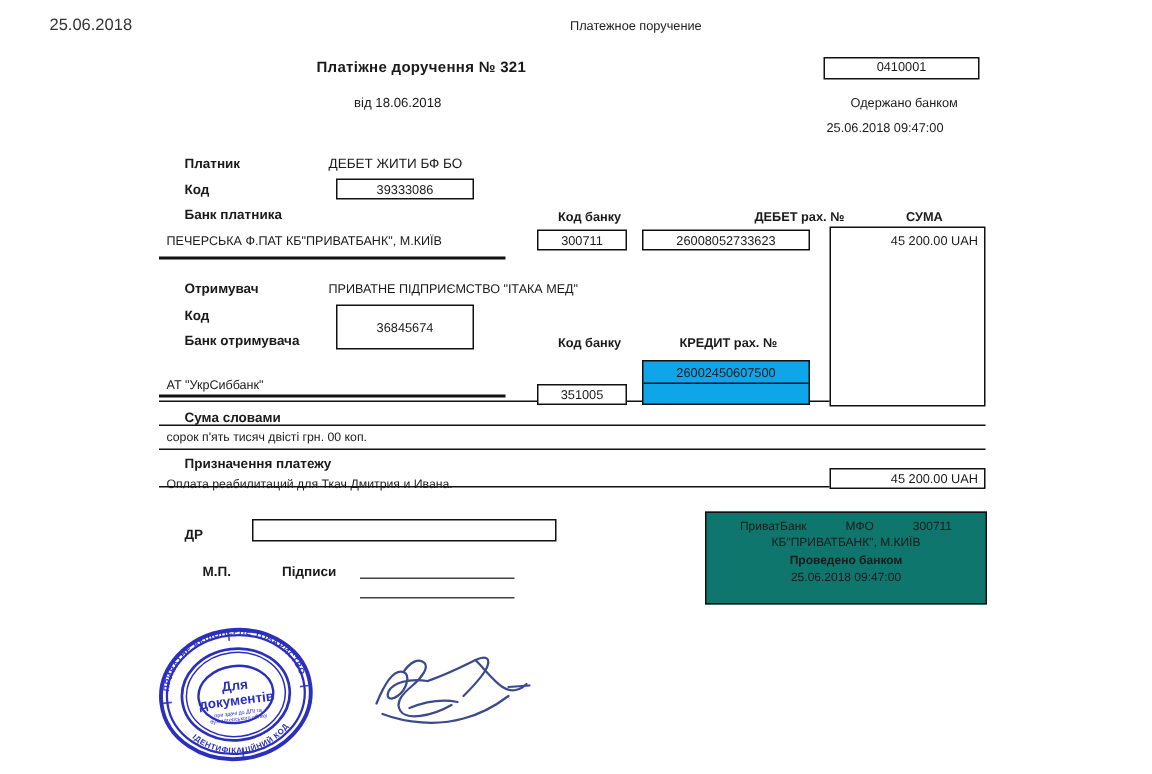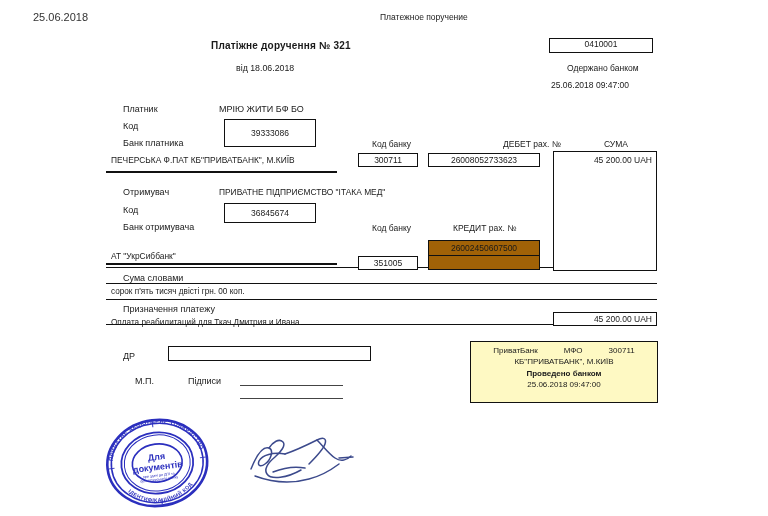--- a/index.html
+++ b/index.html
@@ -16,21 +16,21 @@
   }
   .page {
     position: absolute;
     left: 0; top: 0;
     width: 768px; height: 516px;
     background: #fff;
   }
 
   
   .t { position: absolute; white-space: nowrap; line-height: 1; }
-  .b { font-weight: normal; padding-left: 12px; }
+  .b { font-weight: bold; padding-left: 12px; }
   .sm { font-size: 8.5px; }
   .md { font-size: 9px; }
 
   
   #doc-date   { left: 33px;  top: 12px;  font-size: 11px; color: #333; }
   #doc-title  { left: 380px; top: 13px;  font-size: 8.5px; color: #222; }
 
   #order-head { left: 211px; top: 41px;  font-size: 10px; font-weight: bold; letter-spacing: .2px; }
   #order-date { left: 236px; top: 64px;  font-size: 8.8px; }
 
@@ -71,21 +71,21 @@
   
   #lab-payer      { left: 111px; top: 105px; }
   #val-payer      { left: 219px; top: 105px; }
   #lab-payer-code { left: 111px; top: 122px; }
   .code-box {
     position: absolute;
     border: 1.6px solid #111;
     display: flex; align-items: center; justify-content: center;
     font-size: 8.5px; background: #fff;
   }
-  #box-payer-code { left: 224px; top: 119px; width: 92px; height: 28px; }
+  #box-payer-code { left: 224px; top: 119px; width: 92px; height: 14px; }
 
   #lab-payer-bank { left: 111px; top: 139px; }
   #val-payer-bank { left: 111px; top: 156px; font-size: 8.4px; }
 
   #lab-bankcode-1 { left: 360px; top: 140px; }
   #box-bankcode-1 { left: 358px; top: 153px; width: 60px; height: 14px; }
 
   #lab-debet      { left: 443px; top: 140px; margin-left: 48px; }
   #box-debet      { left: 428px; top: 153px; width: 112px; height: 14px; text-align: right; }
 
@@ -93,33 +93,33 @@
   .sum-box {
     position: absolute; left: 553px; top: 151px;
     width: 104px; height: 120px;
     border: 1.6px solid #111; background: #fff;
   }
   #val-suma { position: absolute; right: 4px; top: 3px; font-size: 8.5px; }
 
   #lab-recv       { left: 111px; top: 188px; }
   #val-recv       { left: 219px; top: 188px; font-size: 8.4px; }
   #lab-recv-code  { left: 111px; top: 206px; }
-  #box-recv-code  { left: 224px; top: 203px; width: 92px; height: 20px; }
+  #box-recv-code  { left: 224px; top: 203px; width: 92px; height: 30px; }
 
   #lab-recv-bank  { left: 111px; top: 223px; }
   #val-recv-bank  { left: 111px; top: 252px; font-size: 8.4px; }
 
   #lab-bankcode-2 { left: 360px; top: 224px; }
   #box-bankcode-2 { left: 358px; top: 256px; width: 60px; height: 14px; }
 
   #lab-kredit     { left: 441px; top: 224px; }
   .kredit-box {
     position: absolute; left: 428px; top: 240px;
     width: 112px; height: 30px;
-    border: 1.6px solid #111; background: #a16207;
+    border: 1.6px solid #111; background: #0ea5e9;
   }
   .kredit-box .row1 {
     position: absolute; left: 0; top: 0; width: 100%; height: 15px;
     border-bottom: 1.3px solid #111;
     display: flex; align-items: center; justify-content: center;
     font-size: 8.5px;
   }
   .kredit-box .row2 { position: absolute; left: 0; top: 15px; width: 100%; height: 13px; }
 
   #lab-words      { left: 111px; top: 274px; }
@@ -142,21 +142,21 @@
   #lab-mp   { left: 111px; top: 377px; margin-left: 12px; }
   #lab-sign { left: 176px; top: 377px; }
   .sig-line { position: absolute; height: 0; border-top: 1.3px solid #444; width: 103px; left: 240px; }
   #sig-line-1 { top: 385px; }
   #sig-line-2 { top: 398px; }
 
   
   .bank-stamp {
     position: absolute; left: 470px; top: 341px;
     width: 188px; height: 62px;
-    border: 1.6px solid #111; background: #fef9c3;
+    border: 1.6px solid #111; background: #0f766e;
     text-align: center;
   }
   .bank-stamp .line { font-size: 8px; line-height: 11.4px; white-space: nowrap; }
   .bank-stamp .l1 { margin-top: 3px; }
   .bank-stamp .l1 .sp1 { display: inline-block; width: 26px; }
   .bank-stamp .l1 .sp2 { display: inline-block; width: 26px; }
   .bank-stamp .bold { font-weight: bold; }
 
   
   .seal {
@@ -194,21 +194,21 @@
     <div class="hr hr-sum-top"></div>
     <div class="hr hr-sum-bot"></div>
     <div class="hr hr-purp-bot"></div>
     <div class="hr hr-frame-bot"></div>
   </div>
 
   <div class="uline" id="uline-payer-bank"></div>
   <div class="uline" id="uline-recv-bank"></div>
 
   <div class="t md b" id="lab-payer">Платник</div>
-  <div class="t md" id="val-payer">МРІЮ ЖИТИ БФ БО</div>
+  <div class="t md" id="val-payer">ДЕБЕТ ЖИТИ БФ БО</div>
 
   <div class="t md b" id="lab-payer-code">Код</div>
   <div class="code-box" id="box-payer-code">
     <span>39333086</span>
   </div>
 
   <div class="t md b" id="lab-payer-bank">Банк платника</div>
   <div class="t" id="val-payer-bank">ПЕЧЕРСЬКА Ф.ПАТ КБ"ПРИВАТБАНК", М.КИЇВ</div>
 
   <div class="t sm b" id="lab-bankcode-1">Код банку</div>

